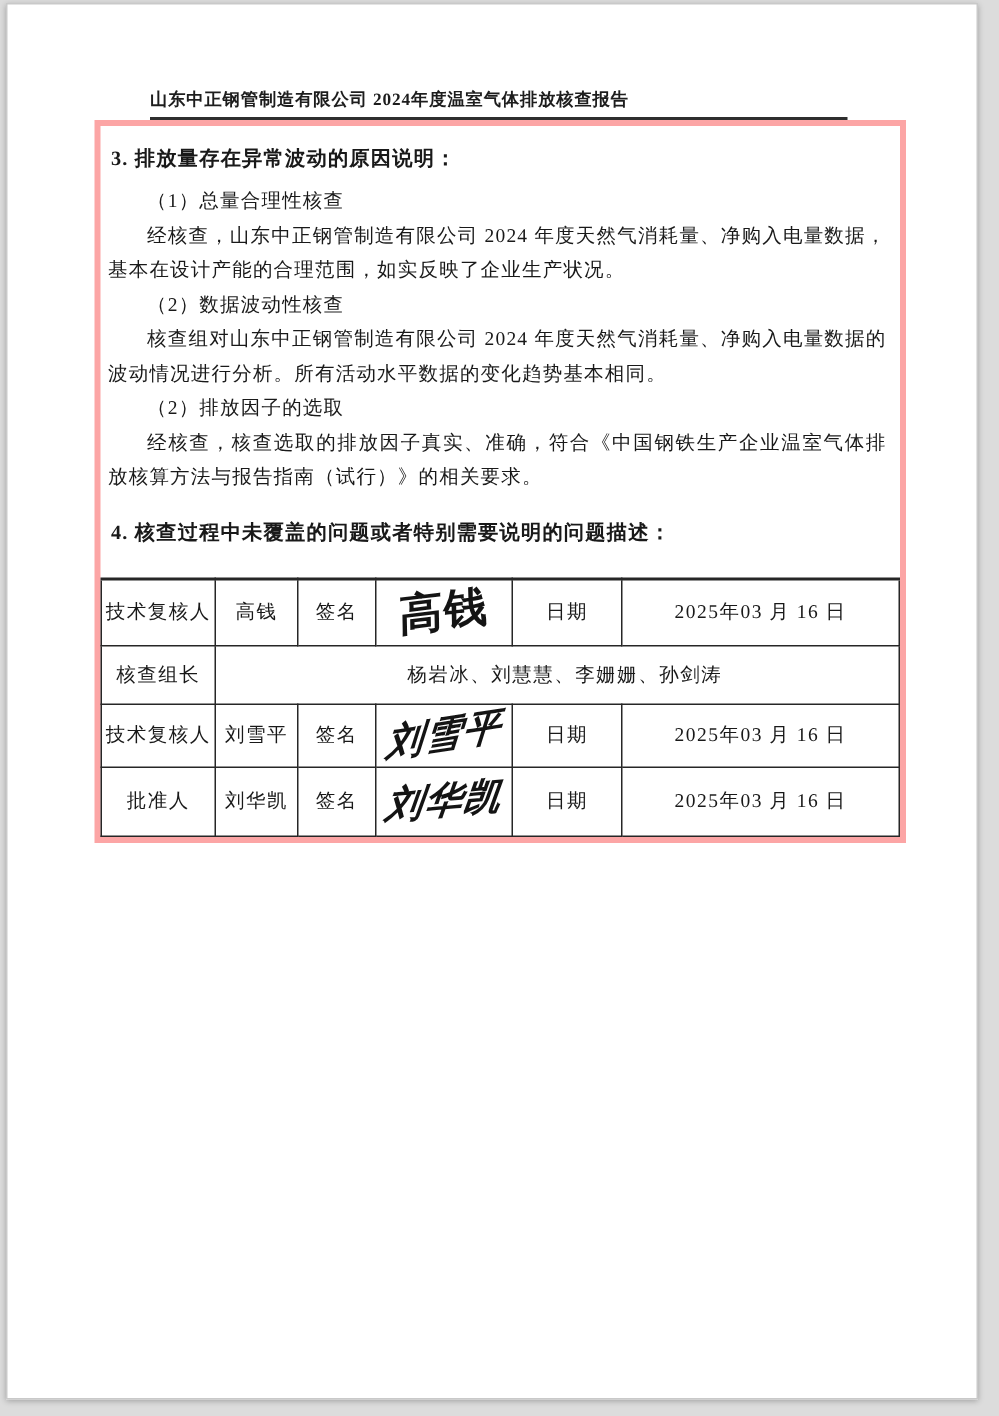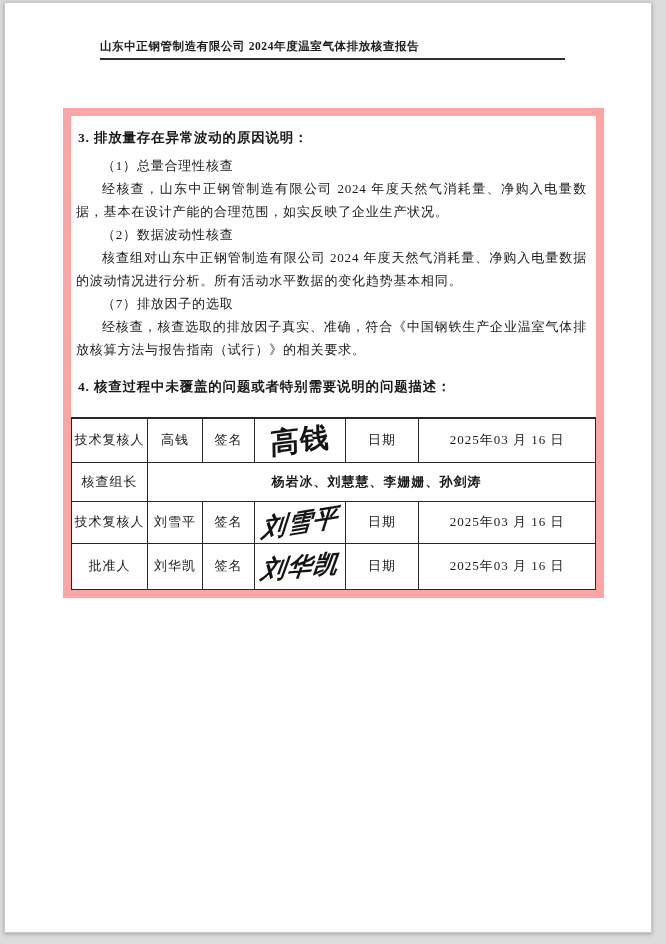--- a/index.html
+++ b/index.html
@@ -12,35 +12,34 @@
   }
   .page {
     position:absolute; left:4px; top:2px;
     width:648px; height:931px;
     background:#ffffff;
     box-shadow:0 1px 4px rgba(0,0,0,0.28);
     border:1px solid #c9c9c9;
     box-sizing:border-box;
   }
   .report-header {
-    position:absolute; left:95px; top:36px;
+    position:absolute; left:95px; top:56px;
     width:465px;
     font-size:11.5px; font-weight:bold;
     color:#1d1d1d;
     letter-spacing:0.6px;
     border-bottom:2px solid #2e2e2e;
     padding-bottom:4px;
   }
   .content-box {
     position:absolute; left:58px; top:77px;
     width:541px;
     box-sizing:border-box;
-    border:8px solid #fca5a5;
+    border:4px solid #fca5a5;
     background:#ffffff;
-    margin-top:28px;
   }
   .text-area {
     padding:10px 9px 14px 5px;
     color:#191919;
     font-size:13px;
   }
   .sec-heading {
     font-weight:bold;
     margin:2px 0 6px 2px;
     font-size:13.5px;
@@ -75,21 +74,21 @@
   }
   .signoff-table col.c1 { width:76px; }
   .signoff-table col.c2 { width:55px; }
   .signoff-table col.c3 { width:52px; }
   .signoff-table col.c4 { width:91px; }
   .signoff-table col.c5 { width:73px; }
   .signoff-table tr.r1 { height:44px; }
   .signoff-table tr.r2 { height:39px; }
   .signoff-table tr.r3 { height:42px; }
   .signoff-table tr.r4 { height:46px; }
-  .members-cell { text-align:right; padding-left:12px !important;font-weight:bold; }
+  .members-cell { text-align:right; padding-left:12px !important; }
   .sig {
     display:inline-block;
     color:#141414;
     font-weight:bold;
     white-space:nowrap;
     line-height:1;
   }
   .sig-1 { font-size:29px; transform:rotate(-7deg) skewX(-6deg); }
   .sig-2 { font-size:25px; transform:rotate(-9deg) skewX(-14deg); font-style:italic; }
   .sig-3 { font-size:25px; transform:rotate(-5deg) skewX(-12deg); font-style:italic; }
@@ -104,21 +103,21 @@
 
   <div class="content-box">
     <div class="text-area">
 
       <div class="sec-heading">3. 排放量存在异常波动的原因说明：</div>
 
       <p class="para sub">（1）总量合理性核查</p>
       <p class="para">经核查，山东中正钢管制造有限公司 2024 年度天然气消耗量、净购入电量数据，基本在设计产能的合理范围，如实反映了企业生产状况。</p>
       <p class="para sub">（2）数据波动性核查</p>
       <p class="para">核查组对山东中正钢管制造有限公司 2024 年度天然气消耗量、净购入电量数据的波动情况进行分析。所有活动水平数据的变化趋势基本相同。</p>
-      <p class="para sub">（7）排放因子的选取</p>
+      <p class="para sub">（2）排放因子的选取</p>
       <p class="para">经核查，核查选取的排放因子真实、准确，符合《中国钢铁生产企业温室气体排放核算方法与报告指南（试行）》的相关要求。</p>
 
       <div class="sec-heading second">4. 核查过程中未覆盖的问题或者特别需要说明的问题描述：</div>
 
 
     </div>
 
     <table class="signoff-table">
       <colgroup>
         <col class="c1">

